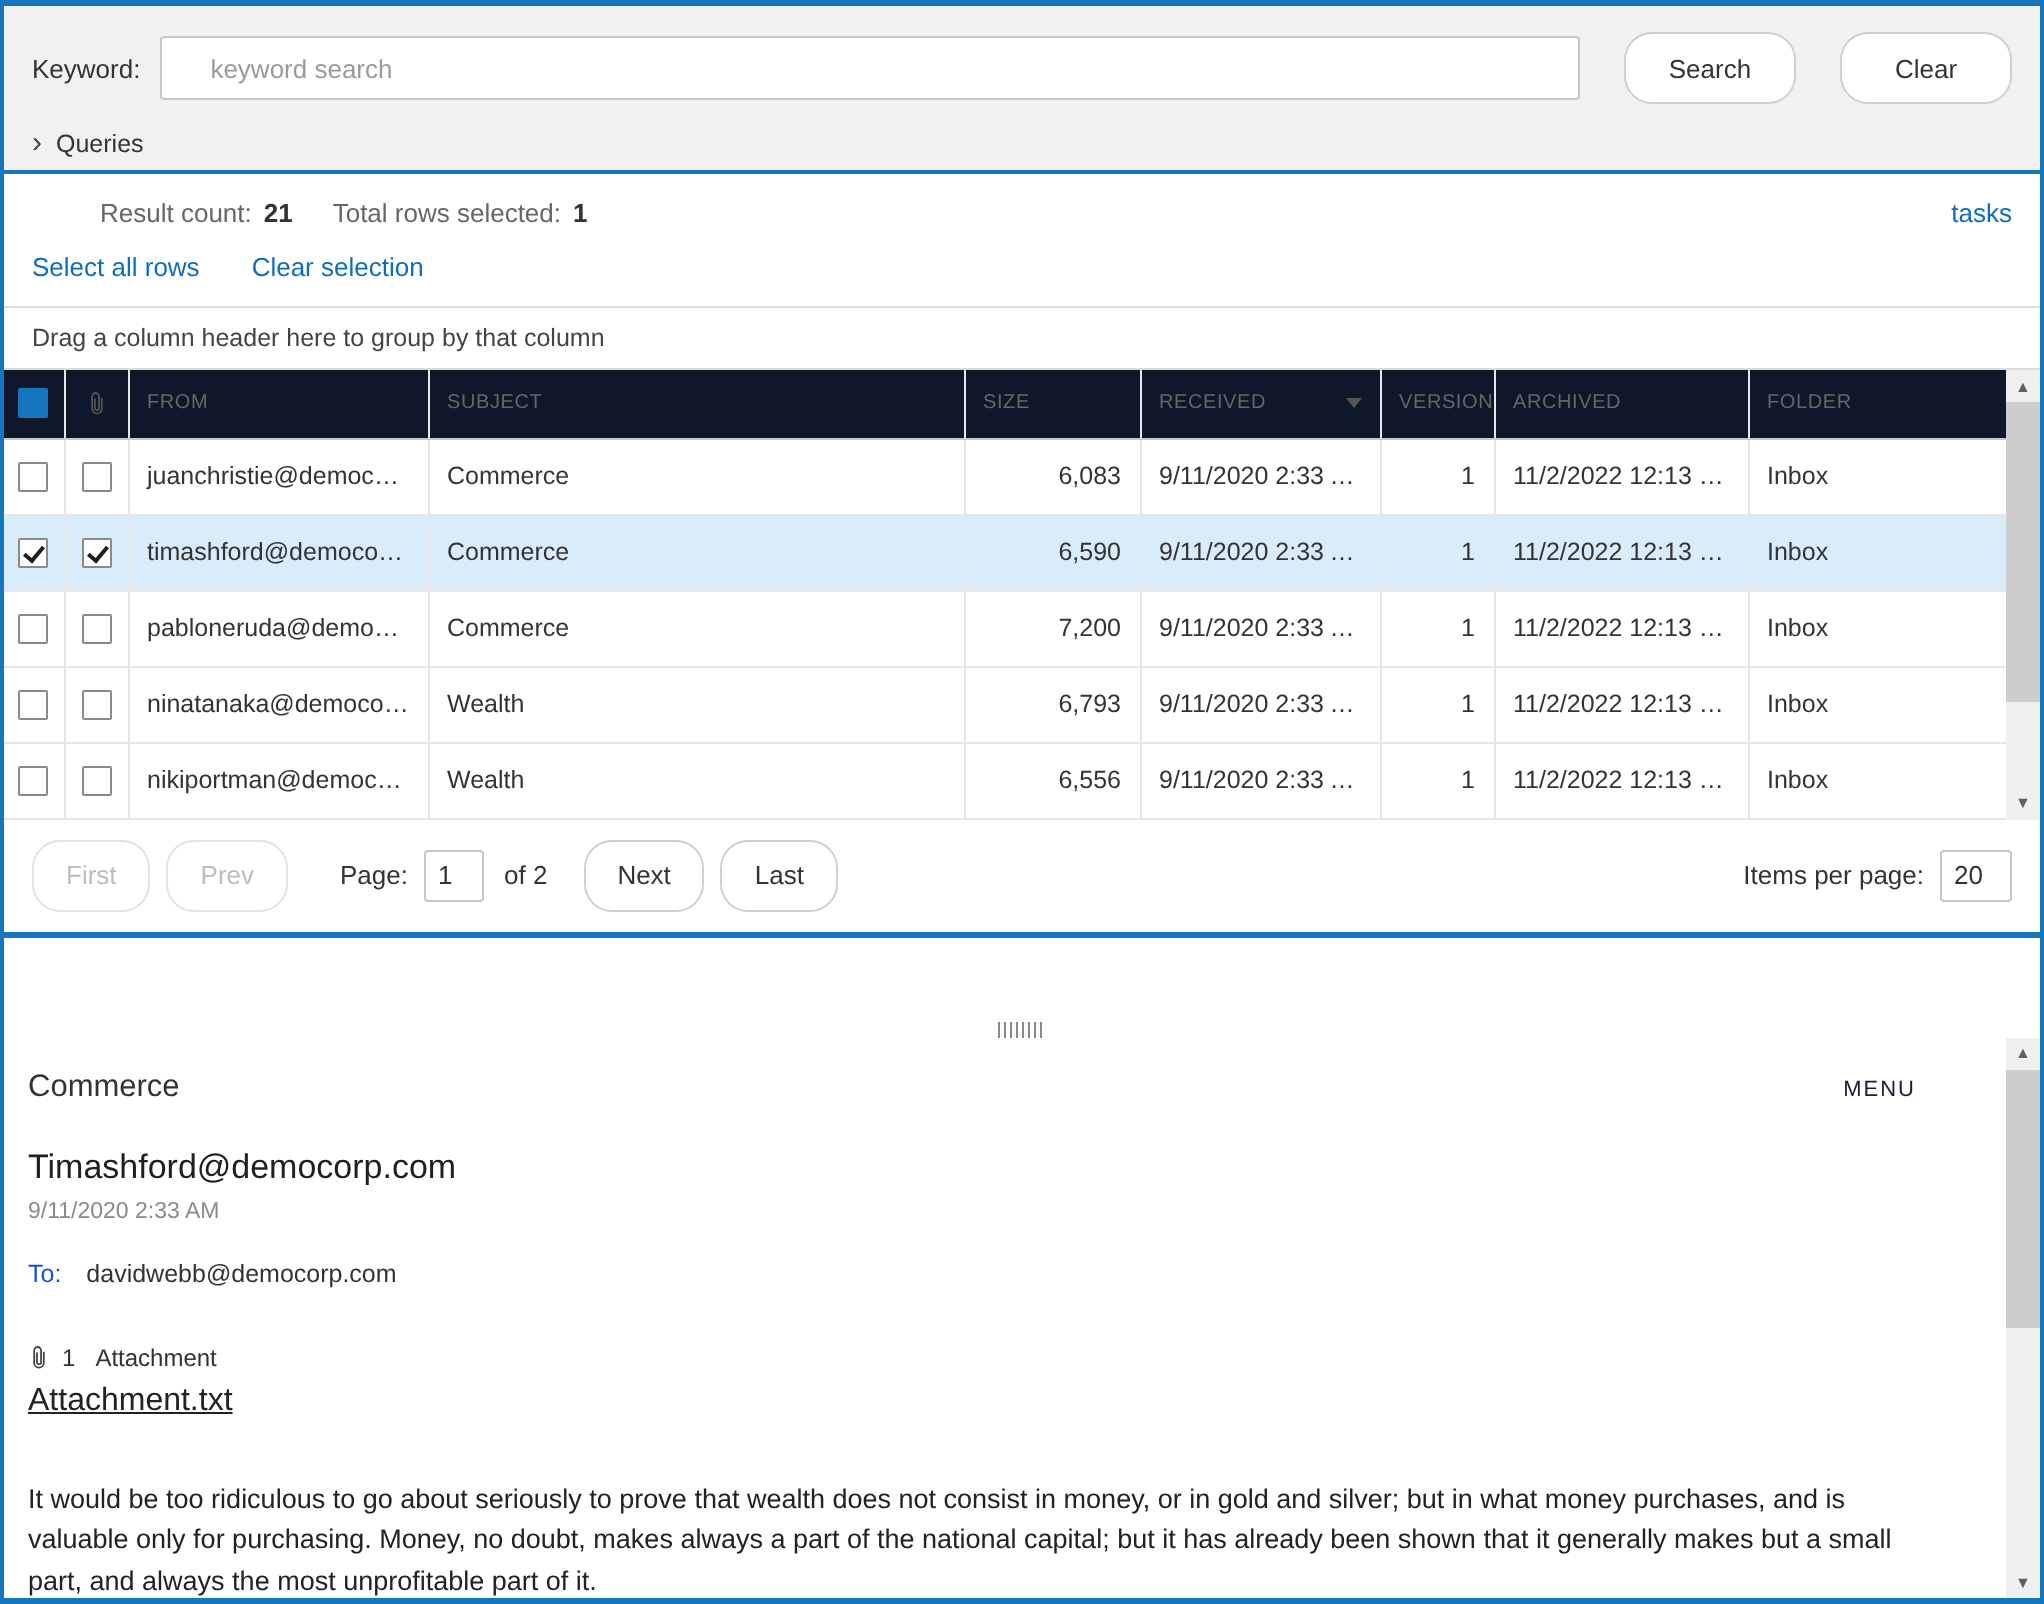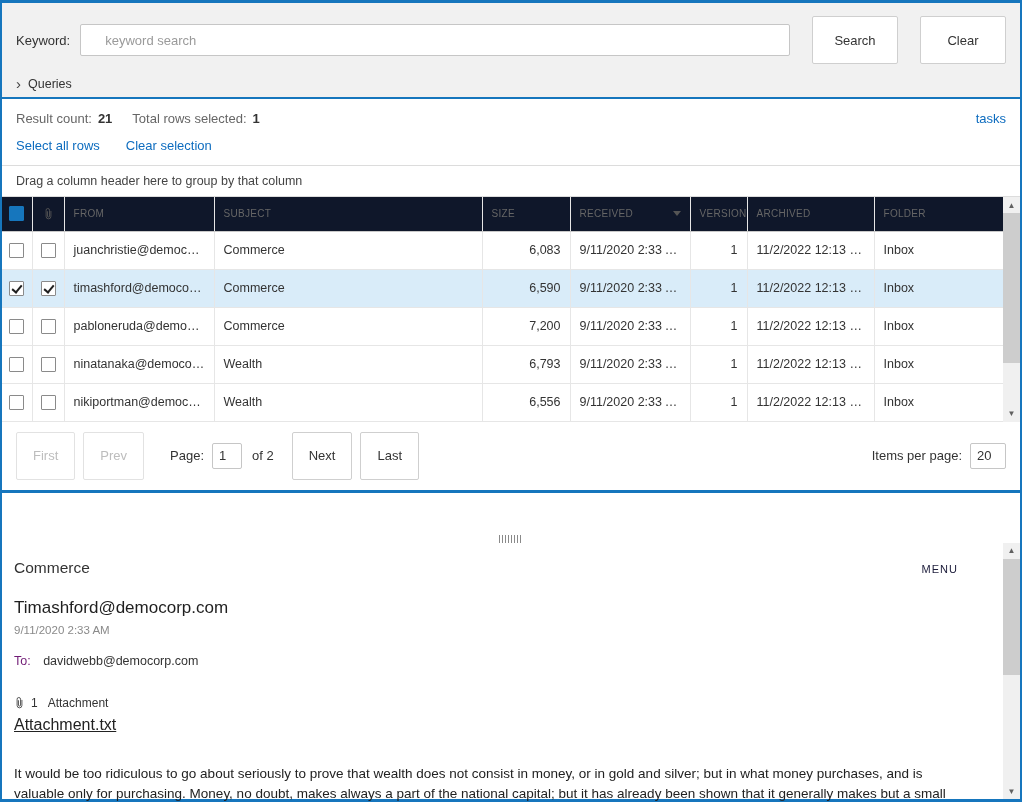--- a/index.html
+++ b/index.html
@@ -40,22 +40,22 @@
     padding: 0 24px;
     font-family: "Liberation Sans", sans-serif;
     font-size: 13px;
     color: #333;
     background: #fff;
   }
   .keyword-input::placeholder { color: #9a9a9a; }
   .btn {
     background: #fff;
     border: 1px solid #cfcfcf;
-    border-radius: 2px;
-    height: 48px;
+    border-radius: 14px;
+    height: 36px;
     padding: 0 16px;
     font-family: "Liberation Sans", sans-serif;
     font-size: 13px;
     color: #333;
     cursor: pointer;
   }
   .btn.wide { min-width: 86px; }
   .search-row .btn { margin-left: 22px; }
   .queries-row {
     margin-top: 12px;
@@ -63,21 +63,21 @@
     color: #333;
     display: flex;
     align-items: center;
     cursor: pointer;
     width: fit-content;
   }
   .chev { font-size: 15px; line-height: 1; margin-right: 7px; color: #444; }
 
   
   .results-top { padding: 12px 14px 0 14px; flex: 0 0 auto; }
-  .count-line { display: flex; align-items: baseline; gap: 6px; font-size: 13px; }
+  .count-line { display: flex; align-items: baseline; gap: 6px; font-size: 13px; margin-left: 34px; }
   .muted { color: #666; }
   .strong { font-weight: bold; color: #333; }
   .gap { width: 8px; }
   .link { color: #0d6cbf; cursor: pointer; text-decoration: none; font-size: 13px; }
   .tasks { margin-left: auto; }
   .links-line { display: flex; gap: 26px; margin: 12px 0 12px 0; }
 
   .group-hint {
     border-top: 1px solid #dcdcdc;
     border-bottom: 1px solid #dcdcdc;
@@ -224,21 +224,21 @@
     font-weight: 400;
     letter-spacing: 1px;
     color: #1c1c3a;
     cursor: pointer;
   }
   .preview-content { padding: 66px 70px 0 12px; }
   .email-subject { font-size: 15.5px; font-weight: 400; color: #333; }
   .email-from { margin-top: 21px; font-size: 17px; font-weight: 400; color: #1f1f1f; }
   .email-date { margin-top: 6px; font-size: 11.5px; color: #8a8a8a; }
   .to-line { margin-top: 18px; font-size: 12.5px; }
-  .to-label { color: #701a75; margin-right: 9px; }
+  .to-label { color: #1d4ed8; margin-right: 9px; }
   .to-value { color: #333; }
   .attach-line { margin-top: 28px; display: flex; align-items: center; gap: 6px; font-size: 12px; color: #333; }
   .attach-link {
     display: inline-block;
     margin-top: 6px;
     font-size: 16px;
     color: #222;
     text-decoration: underline;
     cursor: pointer;
   }

